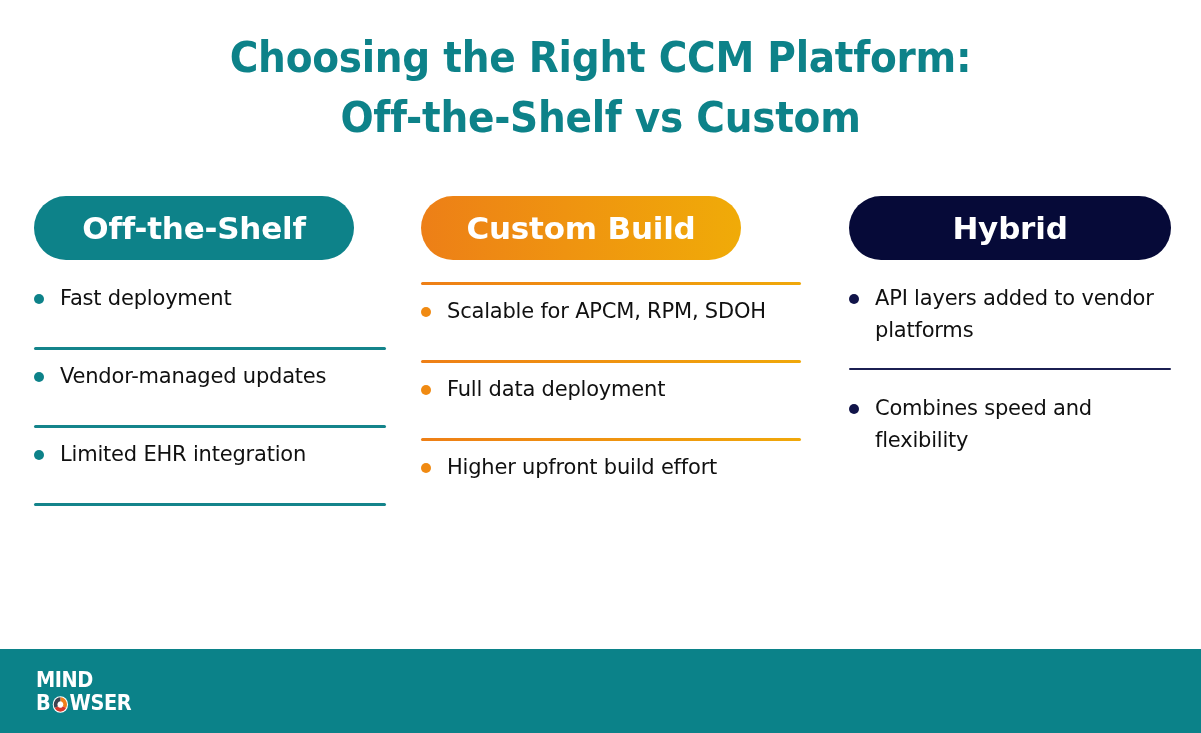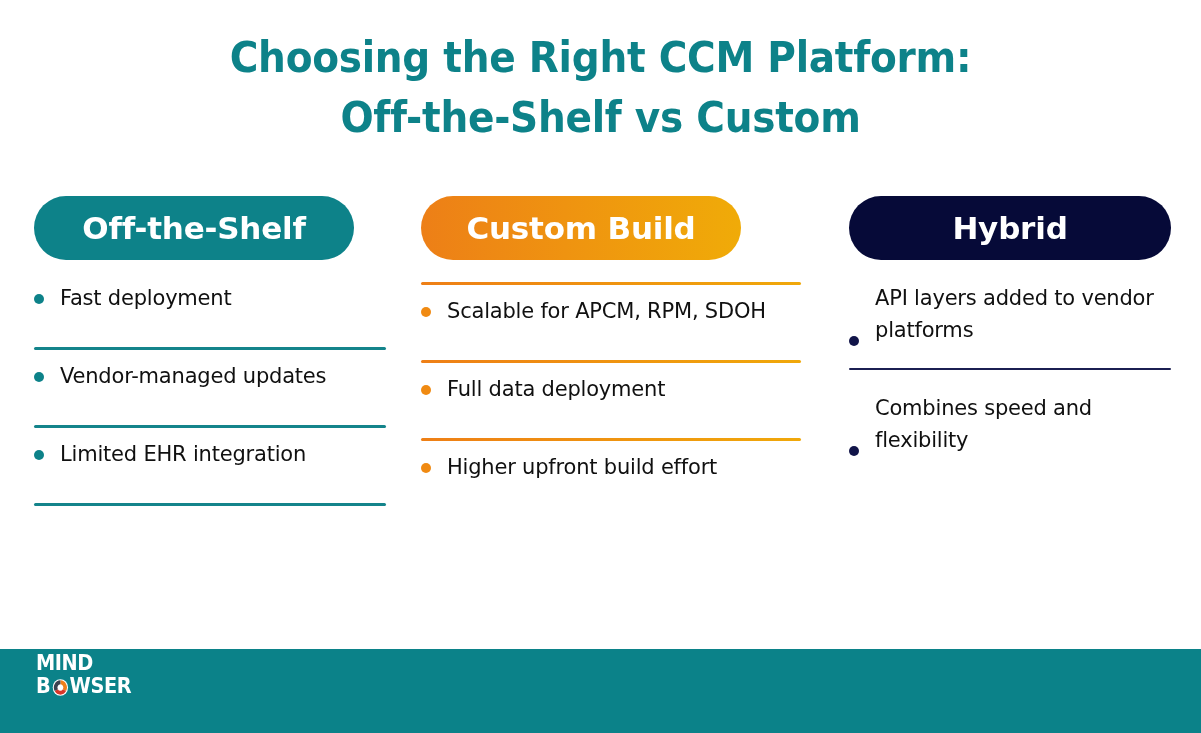--- a/index.html
+++ b/index.html
@@ -122,39 +122,39 @@
 
   
   .col-1 .bullet  { background: #f08a12; }
   .col-1 .divider { background: linear-gradient(90deg, #ee7f16 0%, #f0a80a 100%); width: 380px; }
   .col-1 .item    { height: 56px; }
   .col-1 .divider { margin-top: 9px; margin-bottom: 10px; }
 
   
   .col-2 .bullet  { background: #111449; }
   .col-2 .divider { background: #1b1f52; width: 322px; height: 2px; }
-  .col-2 .item    { min-height: 56px; align-items: flex-end; }
+  .col-2 .item    { min-height: 56px; }
   .col-2 .divider { margin-top: 22px; margin-bottom: 22px; }
   .col-2 .item-text { max-width: 300px; }
 
   
   .footer {
     position: absolute;
     left: 0;
     top: 649px;
     width: 1201px;
     height: 84px;
     background: #0b8289;
     display: flex;
     align-items: center;
   }
   .logo {
     position: absolute;
     left: 36px;
-    top: 4px;
+    top: 21px;
     width: 130px;
   }
   .logo-line {
     color: #ffffff;
     font-family: "DejaVu Sans", sans-serif;
     font-weight: bold;
     font-size: 21px;
     line-height: 21px;
     letter-spacing: -0.5px;
     transform: scaleX(0.92);

